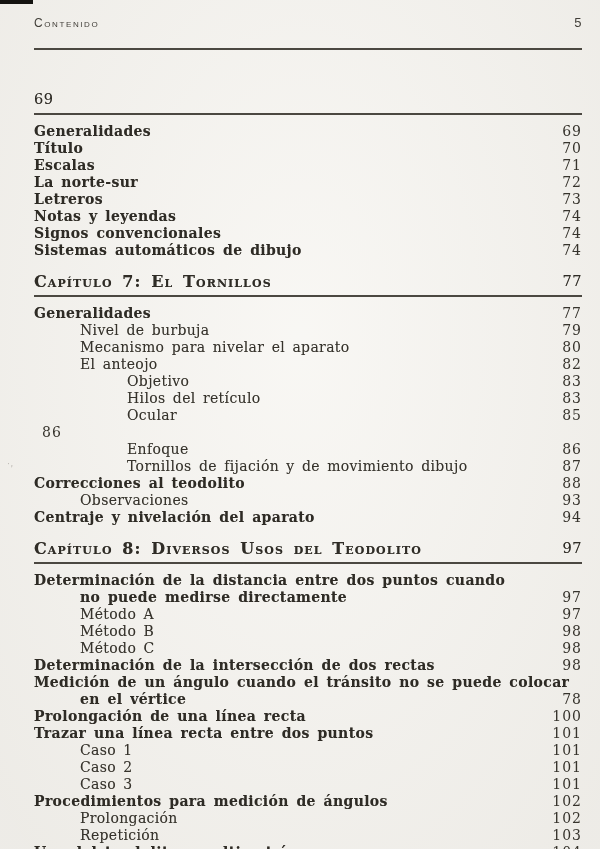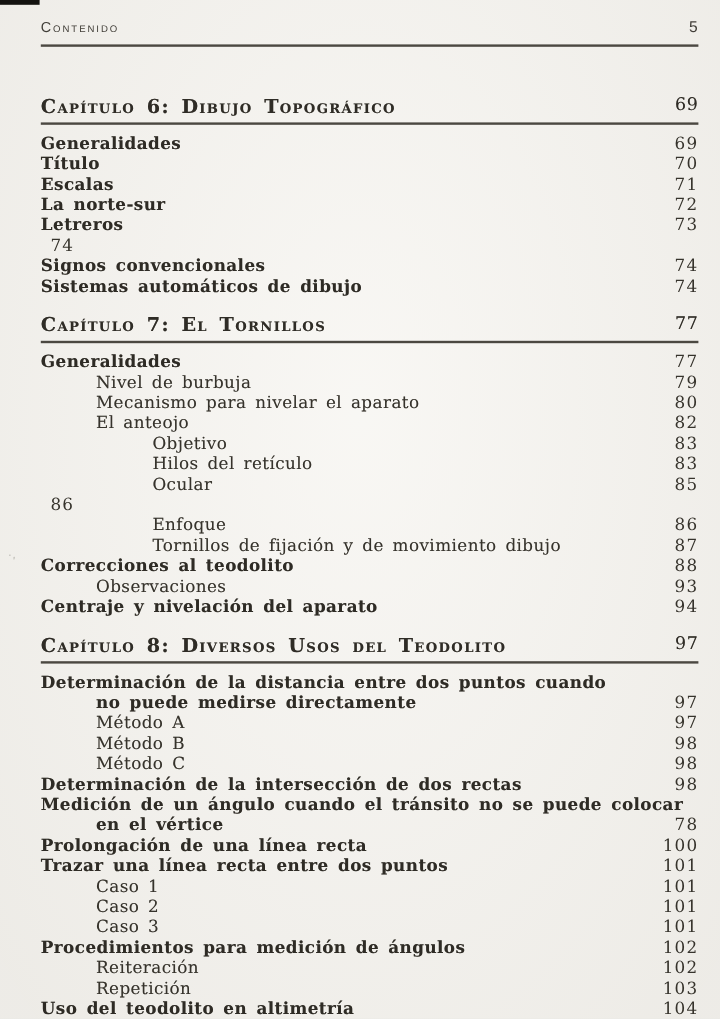--- a/index.html
+++ b/index.html
@@ -28,21 +28,21 @@
     width: 10px; height: 8px;
     color: #8a877f;
     font-size: 9px;
     line-height: 8px;
     opacity: 0.55;
     transform: rotate(-12deg);
     font-family: "DejaVu Sans", sans-serif;
   }
   .running-header {
     margin: 15px 18px 0 34px;
-    padding-bottom: 7px;
+    padding-bottom: 18px;
     border-bottom: 2px solid #4b4841;
     display: flex;
     justify-content: space-between;
     align-items: flex-end;
     font-family: "Liberation Sans", sans-serif;
     color: #413e38;
   }
   .running-header .rh-title {
     font-size: 12px;
     font-variant: small-caps;
@@ -109,21 +109,20 @@
   <div class="stray-mark">·,</div>
 
   <div class="running-header">
     <span class="rh-title">Contenido</span>
     <span class="rh-page">5</span>
   </div>
 
   <main>
   <section class="section">
     <div class="section-heading">
-      <span>Capítulo 6: Dibujo Topográfico</span>
       <span class="heading-page">69</span>
     </div>
     <div class="entries">
   <div class="row i0 bold">
     <span class="entry-label">Generalidades</span>
     <span class="entry-page">69</span>
   </div>
 
   <div class="row i0 bold">
     <span class="entry-label">Título</span>
@@ -139,20 +138,21 @@
     <span class="entry-label">La norte-sur</span>
     <span class="entry-page">72</span>
   </div>
 
   <div class="row i0 bold">
     <span class="entry-label">Letreros</span>
     <span class="entry-page">73</span>
   </div>
 
   <div class="row i0 bold">
+    <span class="entry-label">Notas y leyendas</span>
     <span class="entry-page">74</span>
   </div>
 
   <div class="row i0 bold">
     <span class="entry-label">Signos convencionales</span>
     <span class="entry-page">74</span>
   </div>
 
   <div class="row i0 bold">
     <span class="entry-label">Sistemas automáticos de dibujo</span>
@@ -303,21 +303,21 @@
     <span class="entry-label">Caso 3</span>
     <span class="entry-page">101</span>
   </div>
 
   <div class="row i0 bold">
     <span class="entry-label">Procedimientos para medición de ángulos</span>
     <span class="entry-page">102</span>
   </div>
 
   <div class="row i1">
-    <span class="entry-label">Reiteración</span>
+    <span class="entry-label">Prolongación</span>
     <span class="entry-page">102</span>
   </div>
 
   <div class="row i1">
     <span class="entry-label">Repetición</span>
     <span class="entry-page">103</span>
   </div>
 
   <div class="row i0 bold">
     <span class="entry-label">Uso del teodolito en altimetría</span>

